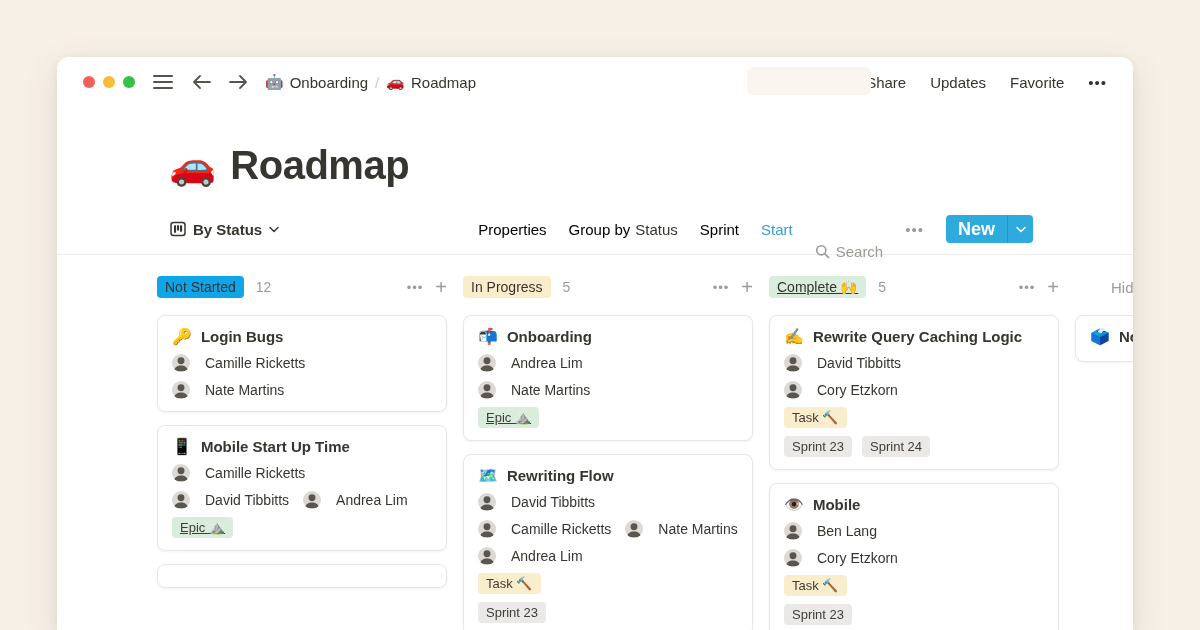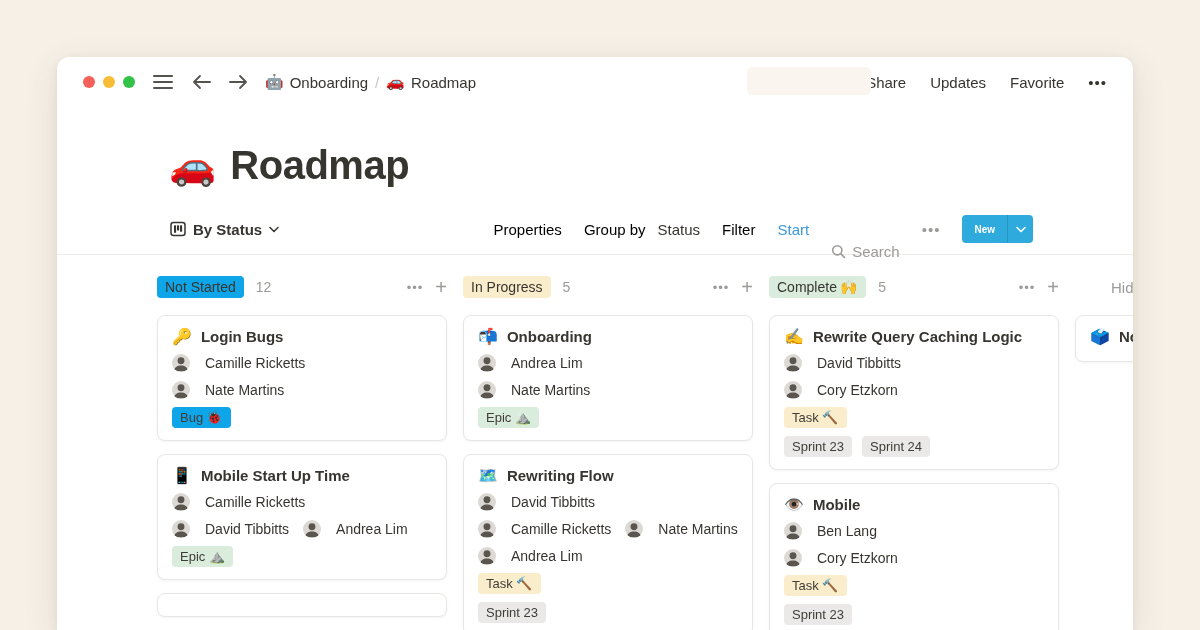--- a/index.html
+++ b/index.html
@@ -32,35 +32,35 @@
   .tb-more { font-size:15px; letter-spacing:1px; cursor:pointer; }
   
   .title-row { margin:36px 0 0 112px; display:flex; align-items:center; gap:14px; }
   .title-icon { font-size:38px; line-height:1; }
   .page-title { font-size:40px; font-weight:700; letter-spacing:-.5px; color:#37352F; }
   
   .toolbar { margin-top:24px; height:34px; display:flex; align-items:center; padding:0 100px 0 113px; }
   .view-switcher { display:flex; align-items:center; gap:7px; font-size:15px; font-weight:600; cursor:pointer; }
   .toolbar-right { margin-left:auto; display:flex; align-items:center; gap:22px; font-size:15px; }
   .t-gray { color:#000000; cursor:pointer; }
-  .t-group { display:flex; gap:12px; cursor:pointer;align-items:center; }
+  .t-group { display:flex; gap:5px; cursor:pointer;align-items:center; }
   .t-sort { cursor:pointer; }
   .t-search { display:flex; align-items:center; gap:6px; color:#9B9A97; cursor:pointer;margin-top:45px; }
   .t-more { color:#9B9A97; letter-spacing:1px; cursor:pointer; }
   .new-btn { display:flex; align-items:stretch; height:28px; border-radius:4px; overflow:hidden; cursor:pointer; }
-  .new-btn .nb-label { color:#fff; font-size:10px; font-weight:600; display:flex; align-items:center; padding:0 12px; }
+  .new-btn .nb-label { color:#fff; font-size:18px; font-weight:600; display:flex; align-items:center; padding:0 12px; }
   .new-btn .nb-caret { width:26px; display:flex; align-items:center; justify-content:center; border-left:1px solid rgba(0,0,0,.12); }
   .divider { height:1px; background:#EDECE9; margin-top:8px; }
   
   .board { display:flex; gap:16px; padding:20px 0 0 100px; align-items:flex-start; }
   .column { width:290px; flex:none; }
   .column-hidden { width:220px; }
   .col-head { display:flex; align-items:center; height:24px; margin-bottom:16px; }
   .badge { font-size:14px; padding:2px 8px; border-radius:4px; line-height:18px; }
-  .bg-red { background:#0ea5e9; } .bg-yellow { background:#FAEDCB; } .bg-green { background:#DAECDC; } .bg-gray { background:#EAE9E7; }
+  .bg-red { background:#0ea5e9; } .bg-yellow { background:#FAEDCB; } .bg-green { background:#DAECDC;text-decoration:underline; } .bg-gray { background:#EAE9E7; }
   .col-count { margin-left:12px; color:#9B9A97; font-size:14px; }
   .col-actions { margin-left:auto; display:flex; align-items:center; gap:12px; color:#9B9A97; }
   .col-more { font-size:13px; letter-spacing:1px; cursor:pointer; }
   .col-add { font-size:20px; font-weight:300; cursor:pointer; line-height:1; }
   .hidden-label { color:#9B9A97; font-size:15px;margin-left:36px; }
   .card {
     background:#fff; border:1px solid #E9E7E3; border-radius:8px;
     box-shadow:0 1px 3px rgba(15,15,15,.05);
     padding:10px 14px 12px; margin-bottom:13px; cursor:pointer;
   }
@@ -138,21 +138,21 @@
       <svg class="ic" width="10" height="7" viewBox="0 0 10 7">
           <path d="M1 1.5 L5 5.5 L9 1.5" fill="none" stroke="#37352F" stroke-width="1.5" stroke-linecap="round" stroke-linejoin="round"></path>
         </svg>
     </div>
     <div class="toolbar-right">
       <span class="t-gray">Properties</span>
       <span class="t-group">
         <span class="t-gray">Group by</span>
         <span>Status</span>
       </span>
-      <span class="t-gray">Filter</span>
+      <span class="t-gray">Sprint</span>
       <span class="t-sort" style="color:#3D9AD9;">Start</span>
       <span class="t-search">
         <svg class="ic" width="15" height="15" viewBox="0 0 15 15">
             <circle cx="6.3" cy="6.3" r="4.6" fill="none" stroke="#9B9A97" stroke-width="1.6"></circle>
             <path d="M9.9 9.9 L13.4 13.4" stroke="#9B9A97" stroke-width="1.6" stroke-linecap="round"></path>
           </svg>
         <span>Search</span>
       </span>
       <span class="t-more">•••</span>
       <span class="new-btn" style="background:#2EAADC;">
@@ -197,23 +197,20 @@
             <span class="person">
               <span class="avatar">
                 <svg width="18" height="18" viewBox="0 0 24 24">
                   <circle cx="12" cy="9" r="4.6" fill="#5A564F"></circle>
                   <path d="M2.5 23c.4-5 4.6-7.6 9.5-7.6s9.1 2.6 9.5 7.6z" fill="#5A564F"></path>
                 </svg>
               </span>
               <span class="person-name">Nate Martins</span>
             </span>
           </div>
-          <div class="tag-row">
-            <span class="tag bg-red">Bug 🐞</span>
-          </div>
         </article>
         <article class="card">
           <div class="card-title">
             <span class="ct-icon">📱</span>
             <span class="ct-text">Mobile Start Up Time</span>
           </div>
           <div class="person-row">
             <span class="person">
               <span class="avatar">
                 <svg width="18" height="18" viewBox="0 0 24 24">

